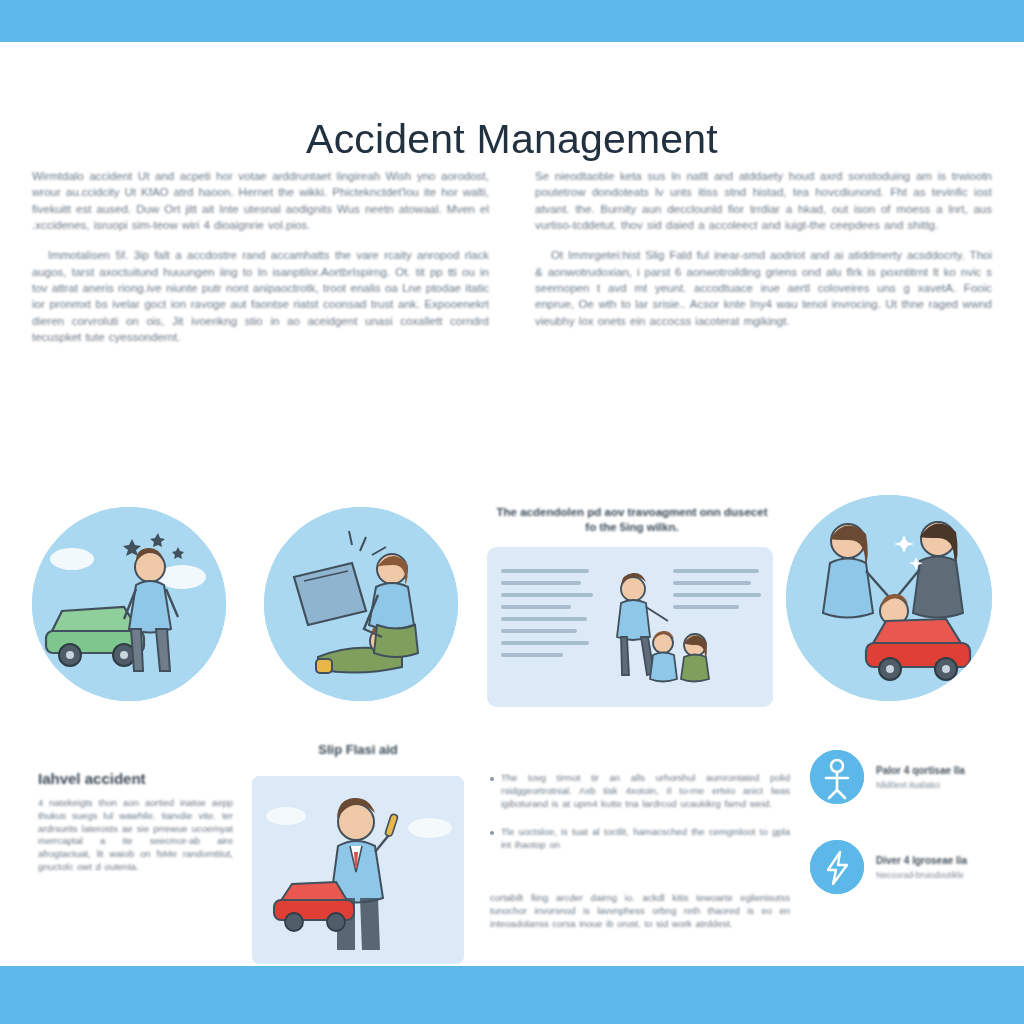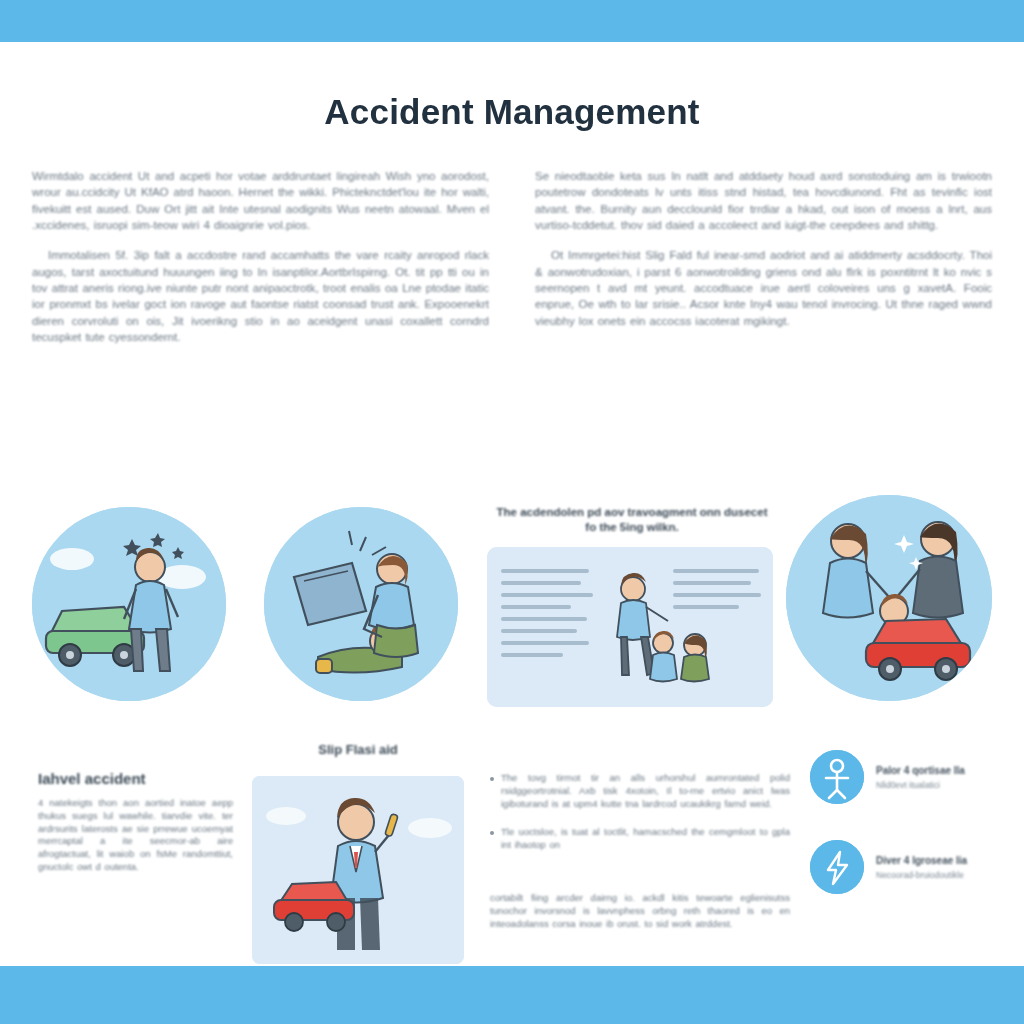--- a/index.html
+++ b/index.html
@@ -42,25 +42,25 @@
     position: absolute;
     left: 14px;
     top: 42px;
     width: 996px;
     height: 924px;
     background: #ffffff;
   }
 
   .title {
     text-align: center;
-    font-size: 35px;
-    font-weight: bold;
+    font-size: 41px;
+    font-weight: normal;
     color: #22313f;
     letter-spacing: 0.2px;
-    margin-top: 50px;
+    margin-top: 74px;
   }
 
   
   .blurtext {
     color: #6b7884;
     filter: blur(1.15px);
     -webkit-filter: blur(1.15px);
     line-height: 1.42;
     text-align: justify;
     word-spacing: 1px;

